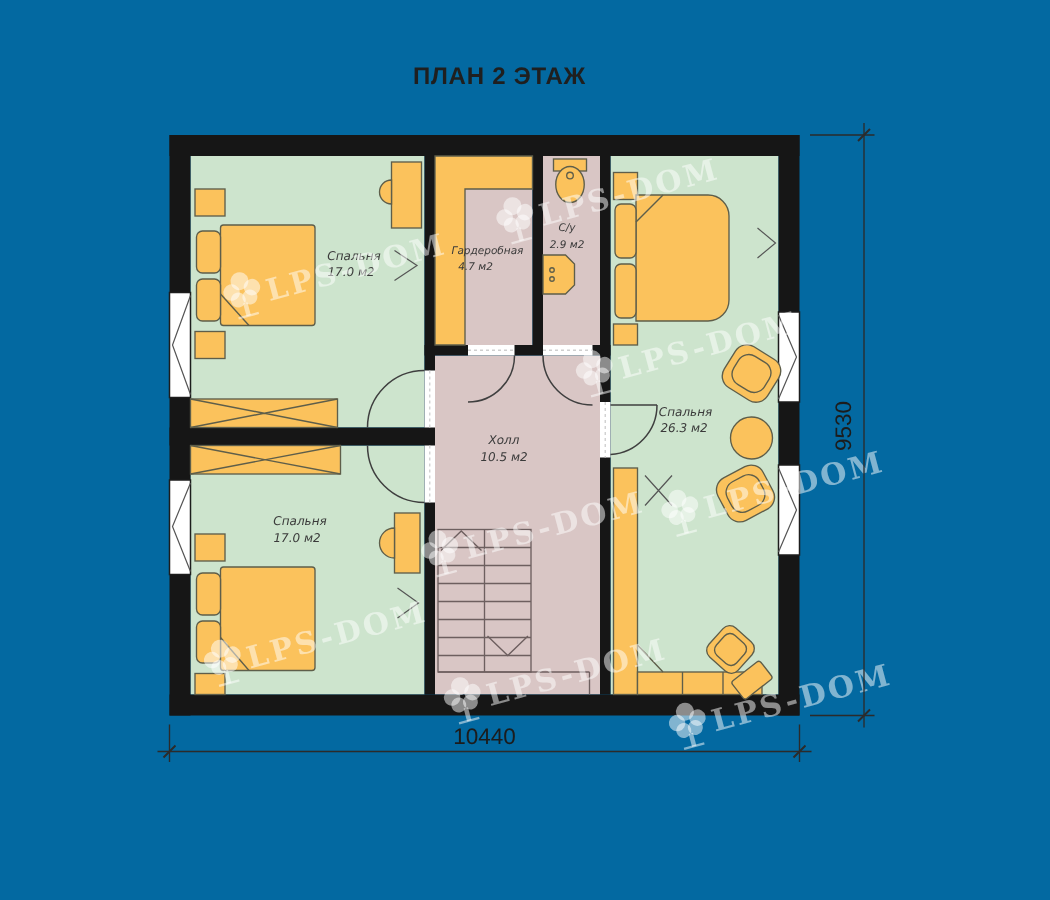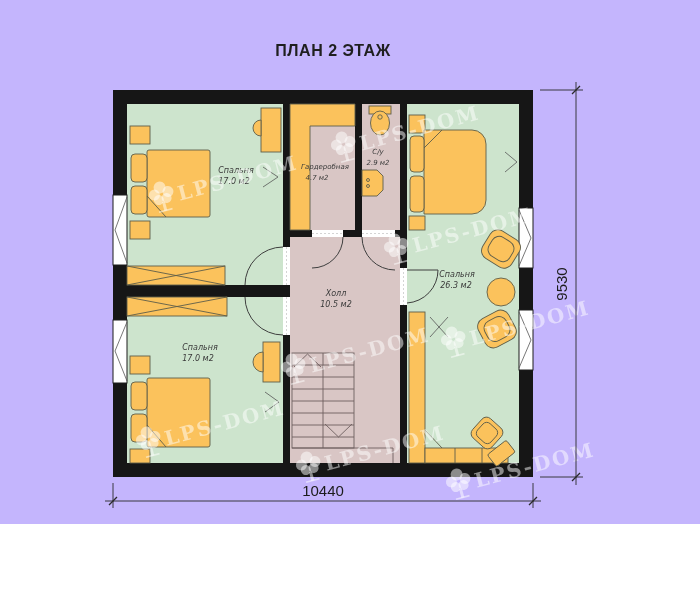--- a/index.html
+++ b/index.html
@@ -1,16 +1,16 @@
 <!DOCTYPE html>
 <html style="--wall_color: #161616; --room_green: #cde4cd; --room_pink: #d9c6c5; --furniture_fill: #fbc25c; --furniture_stroke: #5e5e4a;"><head>
 <meta charset="utf-8">
 <style>
   html,body{margin:0;padding:0;background:#fff;}
-  .page{position:relative;width:700px;height:524px;background:#c4b5fd;overflow:hidden;
+  .page{position:relative;width:700px;height:600px;background:#0369a1;overflow:hidden;
         font-family:"Liberation Sans",sans-serif;text-decoration:underline;}
   svg{display:block;}
   .wall{fill:var(--wall_color,#161616);}
   .floor-green{fill:var(--room_green,#cde4cd);}
   .floor-pink{fill:var(--room_pink,#d9c6c5);}
   .furn{fill:var(--furniture_fill,#fbc25c);stroke:var(--furniture_stroke,#5e5e4a);stroke-width:.9;}
   .furn-line{fill:none;stroke:var(--furniture_stroke,#5e5e4a);stroke-width:.9;}
   .thin{fill:none;stroke:#3f3f3f;stroke-width:1;}
   .stair{fill:none;stroke:#6d5f5f;stroke-width:.9;}
   .opening{fill:#ffffff;}

